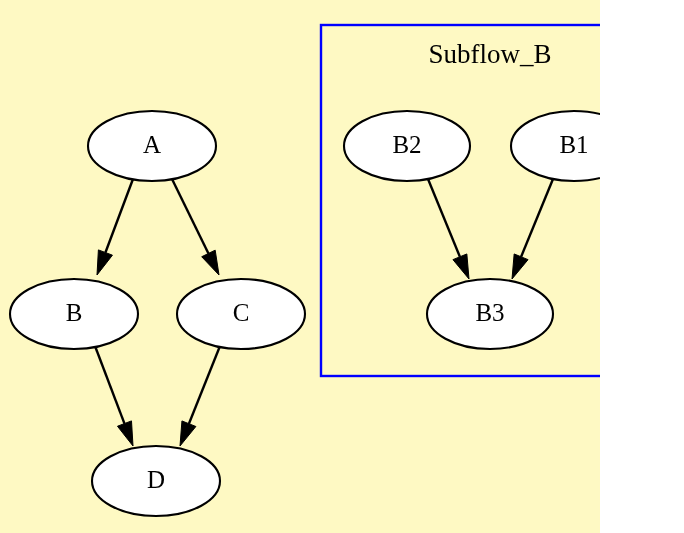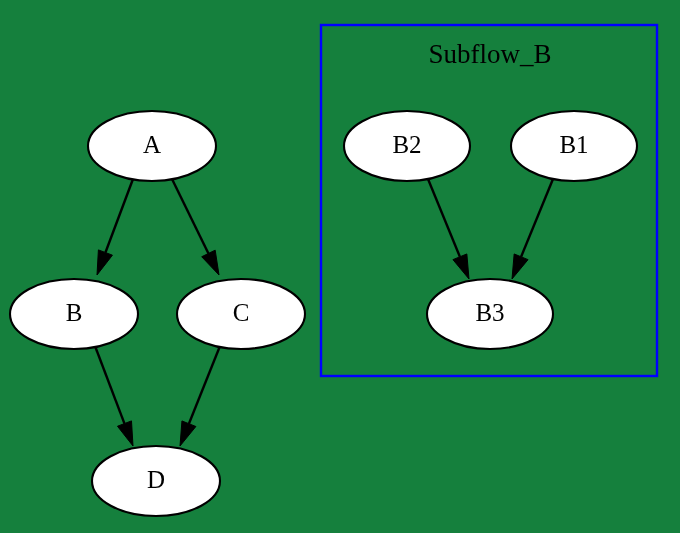--- a/index.html
+++ b/index.html
@@ -6,23 +6,23 @@
   html, body {
     margin: 0;
     padding: 0;
     background: #ffffff;
   }
   body {
     font-family: "Liberation Serif", "DejaVu Serif", serif;
   }
   #canvas-root {
     position: relative;
-    width: 680px;
+    width: 600px;
     height: 533px;
-    background: #15803d;
+    background: #fef9c3;
     overflow: hidden;
   }
   #graph-svg {
     display: block;
     width: 684px;
     height: 533px;
   }
   .node-ellipse {
     fill: #ffffff;
     stroke: #000000;

